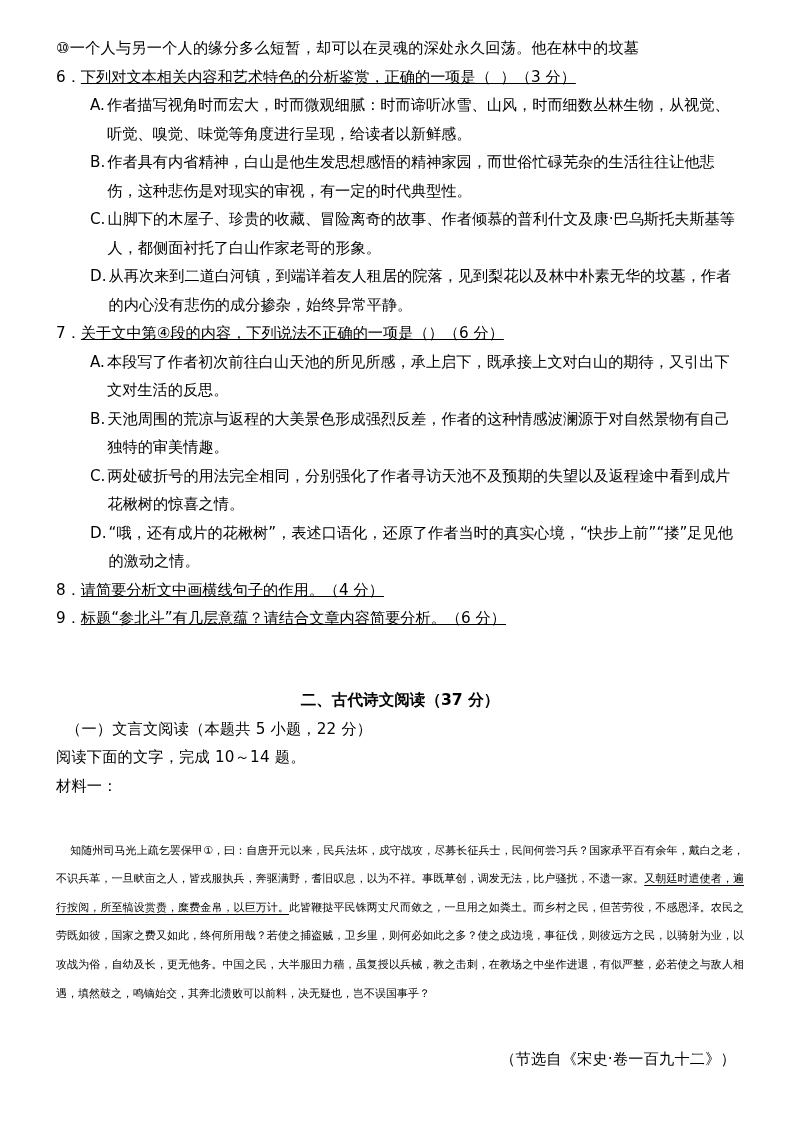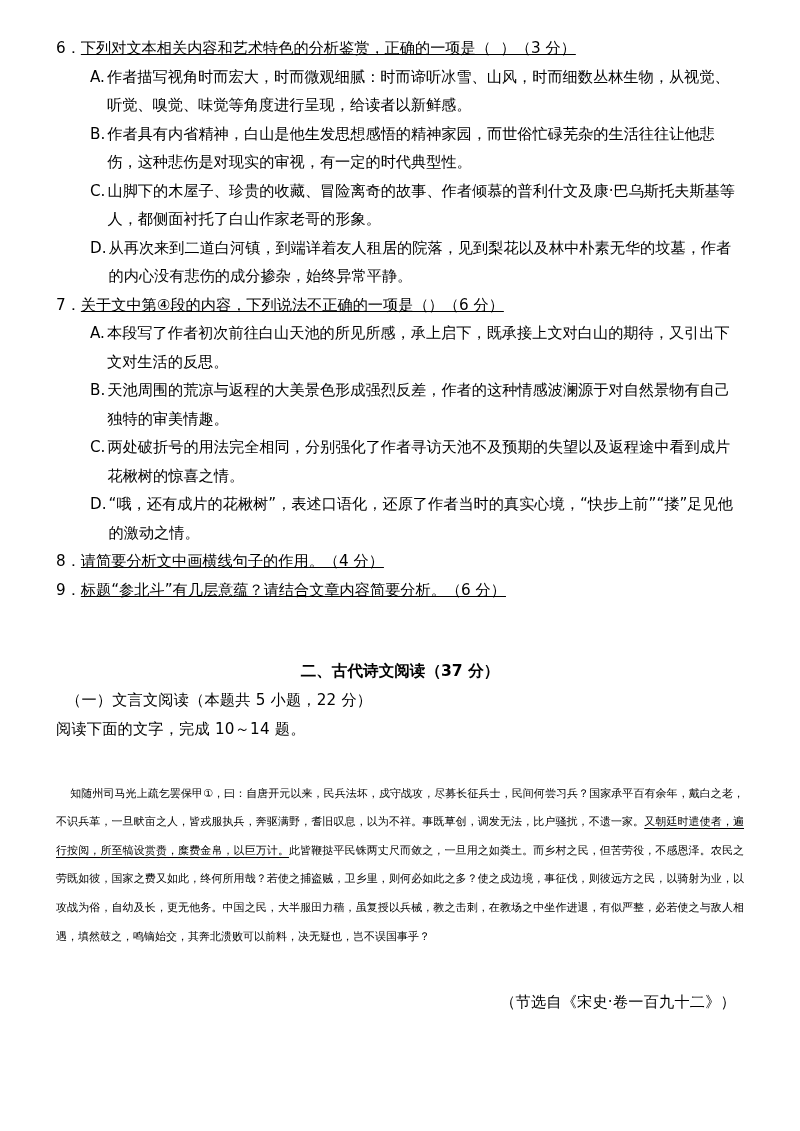--- a/index.html
+++ b/index.html
@@ -61,20 +61,21 @@
     word-break: break-all;
     text-align: justify;
   }
 </style>
 </head>
 <body>
 
 <div class="page">
 
   <div class="block">
+    <div class="line">⑩一个人与另一个人的缘分多么短暂，却可以在灵魂的深处永久回荡。他在林中的坟墓</div>
   </div>
 
   <div class="qrow">
     <div class="qn">6．</div>
     <div class="qt">下列对文本相关内容和艺术特色的分析鉴赏，正确的一项是（  ）（3 分）</div>
   </div>
   <div class="opt">
     <div class="lbl">A.</div>
     <div class="txt">作者描写视角时而宏大，时而微观细腻：时而谛听冰雪、山风，时而细数丛林生物，从视觉、听觉、嗅觉、味觉等角度进行呈现，给读者以新鲜感。</div>
   </div>
@@ -120,20 +121,21 @@
   <div class="qrow">
     <div class="qn">9．</div>
     <div class="qt">标题“参北斗”有几层意蕴？请结合文章内容简要分析。（6 分）</div>
   </div>
 
   <div class="gap-l"></div>
 
   <div class="sec-title">二、古代诗文阅读（37 分）</div>
   <div class="line" style="padding-left:10px">（一）文言文阅读（本题共 5 小题，22 分）</div>
   <div class="line">阅读下面的文字，完成 10～14 题。</div>
+  <div class="line">材料一：</div>
 
   <div class="gap-s"></div>
 
   <div class="body-para" style="text-indent:2em;">
     <span>知随州司马光上疏乞罢保甲①，曰：自唐开元以来，民兵法坏，戍守战攻，尽募长征兵士，民间何尝习兵？国家承平百有余年，戴白之老，不识兵革，一旦畎亩之人，皆戎服执兵，奔驱满野，耆旧叹息，以为不祥。事既草创，调发无法，比户骚扰，不遗一家。</span><span class="u">又朝廷时遣使者，遍行按阅，所至犒设赏赉，糜费金帛，以巨万计。</span><span>此皆鞭挞平民铢两丈尺而敛之，一旦用之如粪土。而乡村之民，但苦劳役，不感恩泽。农民之劳既如彼，国家之费又如此，终何所用哉？若使之捕盗贼，卫乡里，则何必如此之多？使之戍边境，事征伐，则彼远方之民，以骑射为业，以攻战为俗，自幼及长，更无他务。中国之民，大半服田力穑，虽复授以兵械，教之击刺，在教场之中坐作进退，有似严整，必若使之与敌人相遇，填然鼓之，鸣镝始交，其奔北溃败可以前料，决无疑也，岂不误国事乎？</span>
   </div>
 
   <div class="gap-s"></div>
 
   <div class="line right">（节选自《宋史·卷一百九十二》）</div>

